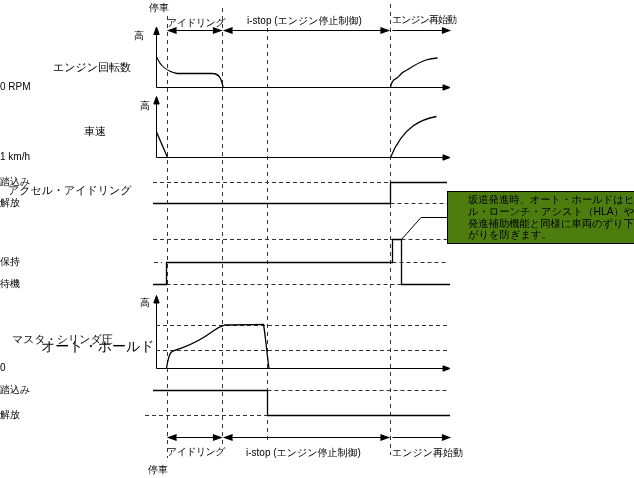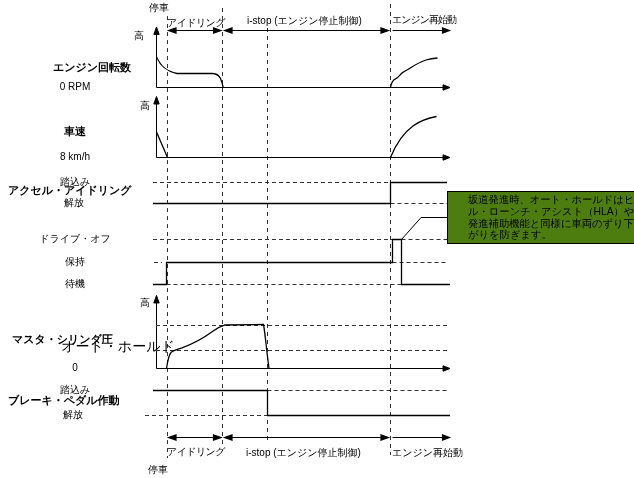--- a/index.html
+++ b/index.html
@@ -2,22 +2,22 @@
 <html><head>
 <meta charset="utf-8">
 <style>
   html,body{margin:0;padding:0;background:#fff;}
   .diagram{
     position:relative;width:634px;height:478px;background:#fff;overflow:hidden;
     font-family:"Liberation Sans","DejaVu Sans",sans-serif;color:#000;
   }
   .diagram svg{position:absolute;left:0;top:0;}
   .lbl{position:absolute;font-size:10px;line-height:12px;white-space:nowrap;}
-  .rowlbl{position:absolute;font-size:11px;line-height:13px;white-space:nowrap;font-weight:bold;}
-  .rt{text-align:center;}
+  .rowlbl{position:absolute;font-size:11px;line-height:13px;white-space:nowrap;}
+  .rt{text-align:left;}
   .small{font-size:14px;line-height:10px;margin-left:41px;}
   .notebox{
     position:absolute;left:447px;top:191px;width:174px;
     border:1px solid #000;background:#4d7c0f;padding:2px 20px;
     font-size:10.3px;line-height:11.8px;overflow-wrap:break-word;
   }
 </style>
 </head>
 <body>
 
@@ -123,38 +123,36 @@
 
   <div class="lbl" style="left:149px;top:2px">停車</div>
   <div class="lbl" style="left:167px;top:17px;letter-spacing:-0.6px">アイドリング</div>
   <div class="lbl" style="left:247px;top:15px">i-stop (エンジン停止制御)</div>
   <div class="lbl" style="left:392px;top:14px;letter-spacing:-1px">エンジン再始動</div>
 
   <div class="rowlbl" style="left:53px;top:61px">エンジン回転数</div>
   <div class="lbl" style="left:134px;top:30px">高</div>
   <div class="lbl rt" style="left:0;width:150px;top:81px">0 RPM</div>
 
-  <div class="rowlbl" style="left:64px;top:125px">車速</div>
+  <div class="rowlbl" style="left:84px;top:125px">車速</div>
   <div class="lbl" style="left:140px;top:100px">高</div>
-  <div class="lbl rt" style="left:0;width:150px;top:151px">8 km/h</div>
+  <div class="lbl rt" style="left:0;width:150px;top:151px">1 km/h</div>
 
   <div class="rowlbl" style="left:8px;top:184px">アクセル・アイドリング</div>
   <div class="lbl rt" style="left:0;width:150px;top:176px">踏込み</div>
   <div class="lbl rt" style="left:0;width:148px;top:197px">解放</div>
 
-  <div class="lbl rt" style="left:0;width:150px;top:233px">ドライブ・オフ</div>
   <div class="lbl rt" style="left:0;width:150px;top:278px">待機</div>
   <div class="lbl rt" style="left:0;width:150px;top:256px">保持</div>
 
   <div class="rowlbl" style="left:12px;top:333px">マスタ・シリンダ圧</div>
   <div class="lbl" style="left:140px;top:297px">高</div>
   <div class="lbl rt small" style="left:0;width:154px;top:341px">オート・ホールド</div>
   <div class="lbl rt" style="left:0;width:150px;top:362px">0</div>
 
-  <div class="rowlbl" style="left:8px;top:394px">ブレーキ・ペダル作動</div>
   <div class="lbl rt" style="left:0;width:150px;top:384px">踏込み</div>
   <div class="lbl rt" style="left:0;width:146px;top:409px">解放</div>
 
   <div class="lbl" style="left:167px;top:446px;letter-spacing:-0.6px">アイドリング</div>
   <div class="lbl" style="left:246px;top:447px">i-stop (エンジン停止制御)</div>
   <div class="lbl" style="left:392px;top:447px">エンジン再始動</div>
   <div class="lbl" style="left:148px;top:464px">停車</div>
 
   <div class="notebox">
     <span>坂道発進時、オート・ホールドはヒル・ローンチ・アシスト（HLA）や発進補助機能と同様に車両のずり下がりを防ぎます。</span>

